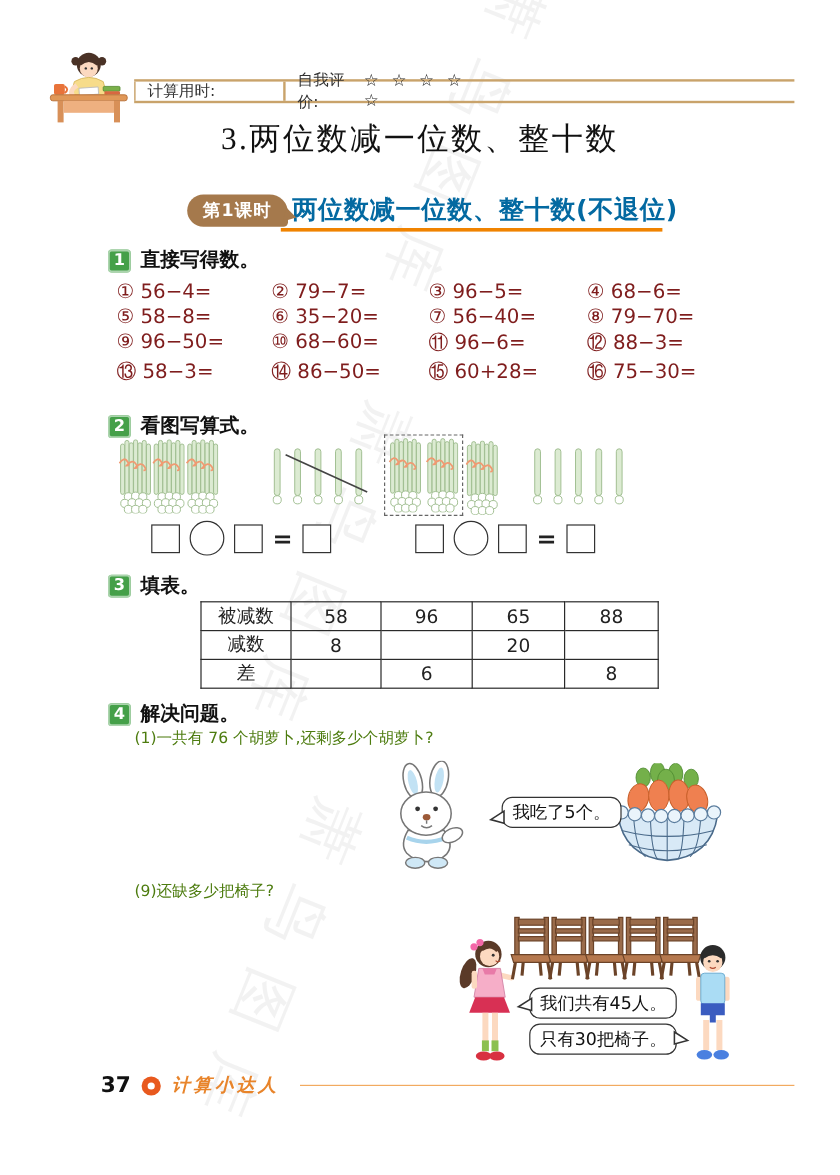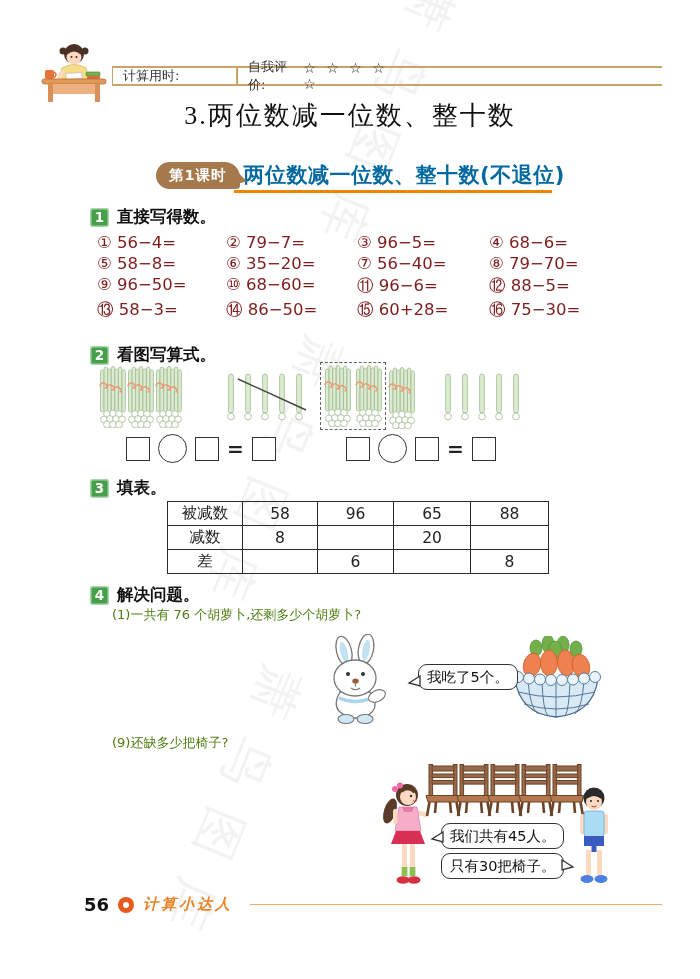--- a/index.html
+++ b/index.html
@@ -158,21 +158,21 @@
     <span>② 79−7=</span>
     <span>③ 96−5=</span>
     <span>④ 68−6=</span>
     <span>⑤ 58−8=</span>
     <span>⑥ 35−20=</span>
     <span>⑦ 56−40=</span>
     <span>⑧ 79−70=</span>
     <span>⑨ 96−50=</span>
     <span>⑩ 68−60=</span>
     <span>⑪ 96−6=</span>
-    <span>⑫ 88−5=</span>
+    <span>⑫ 88−3=</span>
     <span>⑬ 58−3=</span>
     <span>⑭ 86−50=</span>
     <span>⑮ 60+28=</span>
     <span>⑯ 75−30=</span>
   </div>
 
   <div class="sec" id="sec2">
     <span class="sec-num">2</span>
     <span>看图写算式。</span>
   </div>
@@ -625,21 +625,21 @@
     </div>
     <div class="bubble" id="bubble-boy">
       <svg class="tail" style="right:-10px;top:5px" width="11" height="14">
         <polygon points="0,1 11,8 0,11" fill="#fff" stroke="#333" stroke-width="1.3"></polygon>
       </svg>
       <span>只有30把椅子。</span>
     </div>
   </div>
 
   <div id="footer">
-    <span class="pgnum">56</span>
+    <span class="pgnum">37</span>
     <span class="dot">
         <span class="dot-in"></span>
       </span>
     <span class="brand">计算小达人</span>
     <span class="rule"></span>
   </div>
 
 </div>
 
 </body></html>

